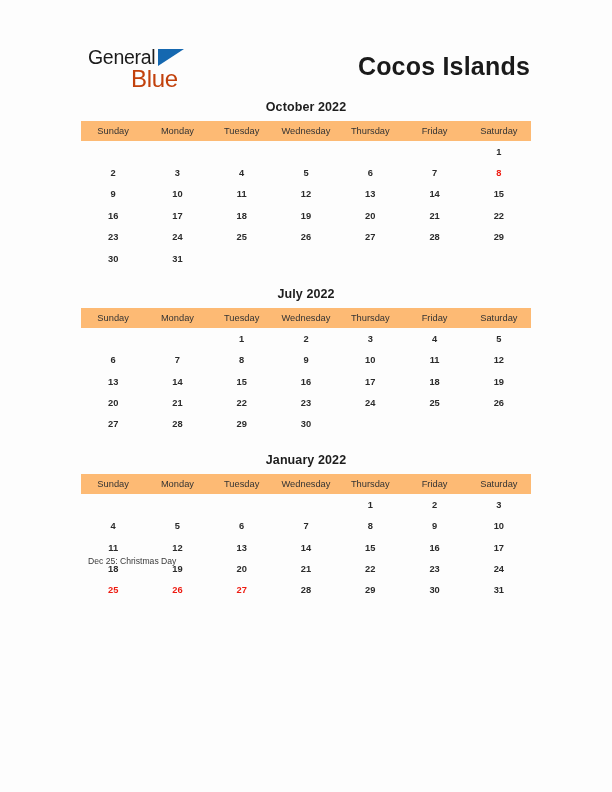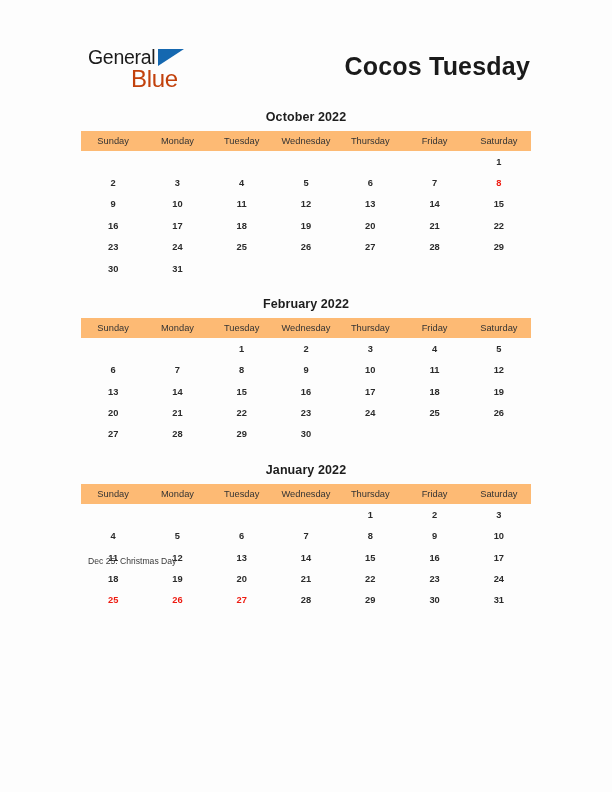--- a/index.html
+++ b/index.html
@@ -84,21 +84,20 @@
     margin: 0 auto;
     margin-bottom: 18px;
   }
   .month-title {
     text-align: center;
     font-size: 12.5px;
     font-weight: bold;
     color: #1d1d1d;
     padding-bottom: 7px;
     letter-spacing: 0.1px;
-    margin-top: 10px;
   }
   table.cal {
     width: 450px;
     border-collapse: collapse;
     table-layout: fixed;
   }
   table.cal thead th {
     background: #fdba74;
     font-size: 9.3px;
     font-weight: normal;
@@ -139,21 +138,21 @@
 </style>
 </head>
 <body>
 
 <div class="header">
   <div class="logo">
     <span class="logo-general">General</span>
     <span class="logo-triangle"></span>
     <span class="logo-blue">Blue</span>
   </div>
-  <div class="country-title">Cocos Tuesday</div>
+  <div class="country-title">Cocos Islands</div>
 </div>
 
 <div class="months">
 
   <div class="month">
     <div class="month-title">October 2022</div>
     <table class="cal">
       <thead>
         <tr>
           <th>Sunday</th>
@@ -218,21 +217,21 @@
             <td class="empty"></td>
             <td class="empty"></td>
             <td class="empty"></td>
             <td class="empty"></td>
           </tr>
         </tbody>
     </table>
   </div>
 
   <div class="month">
-    <div class="month-title">February 2022</div>
+    <div class="month-title">July 2022</div>
     <table class="cal">
       <thead>
         <tr>
           <th>Sunday</th>
           <th>Monday</th>
           <th>Tuesday</th>
           <th>Wednesday</th>
           <th>Thursday</th>
           <th>Friday</th>
           <th>Saturday</th>

